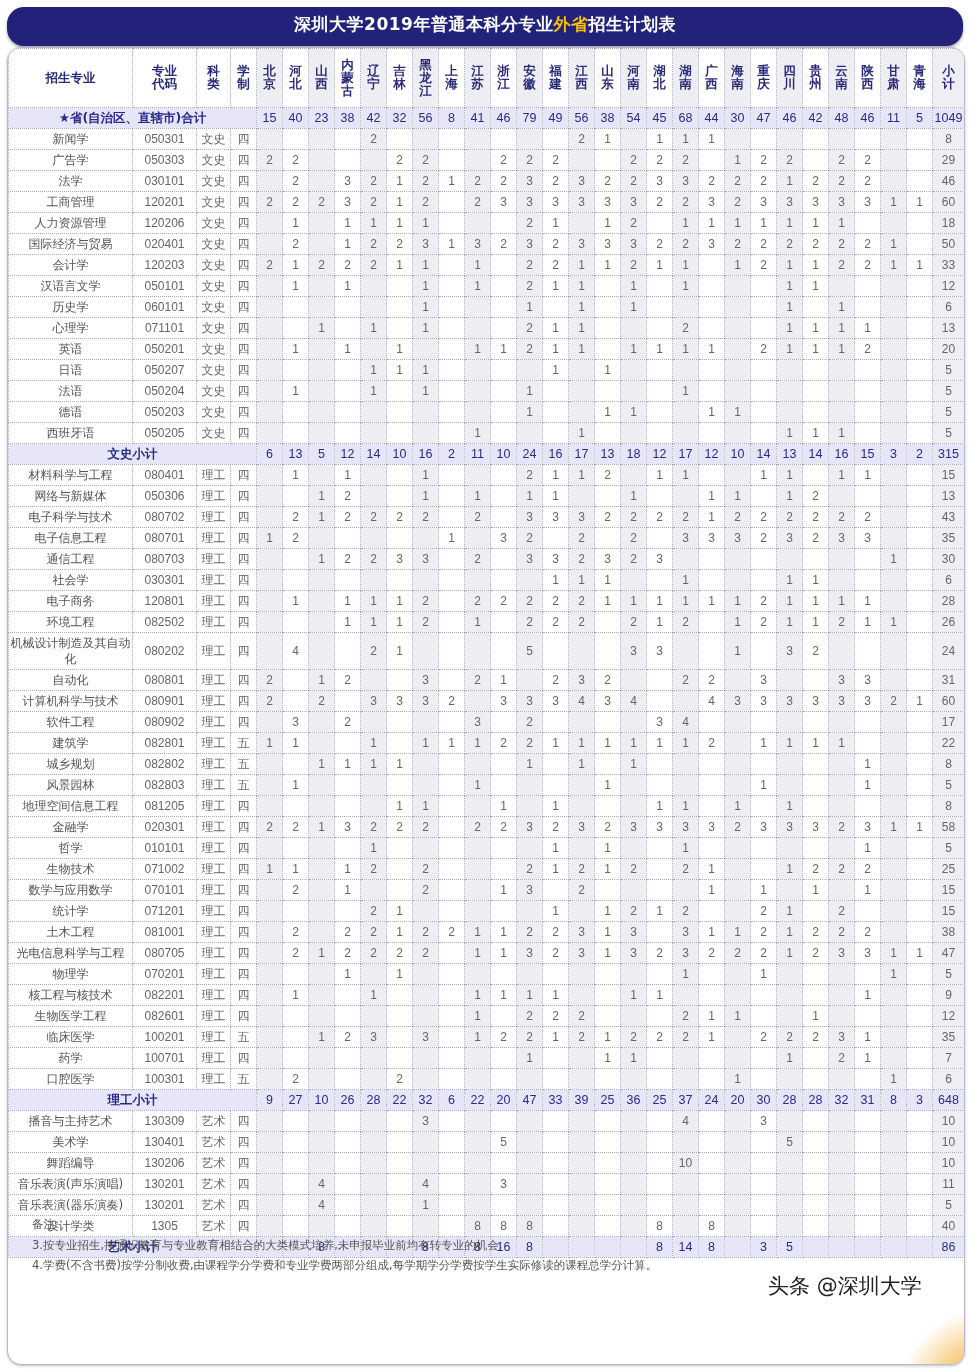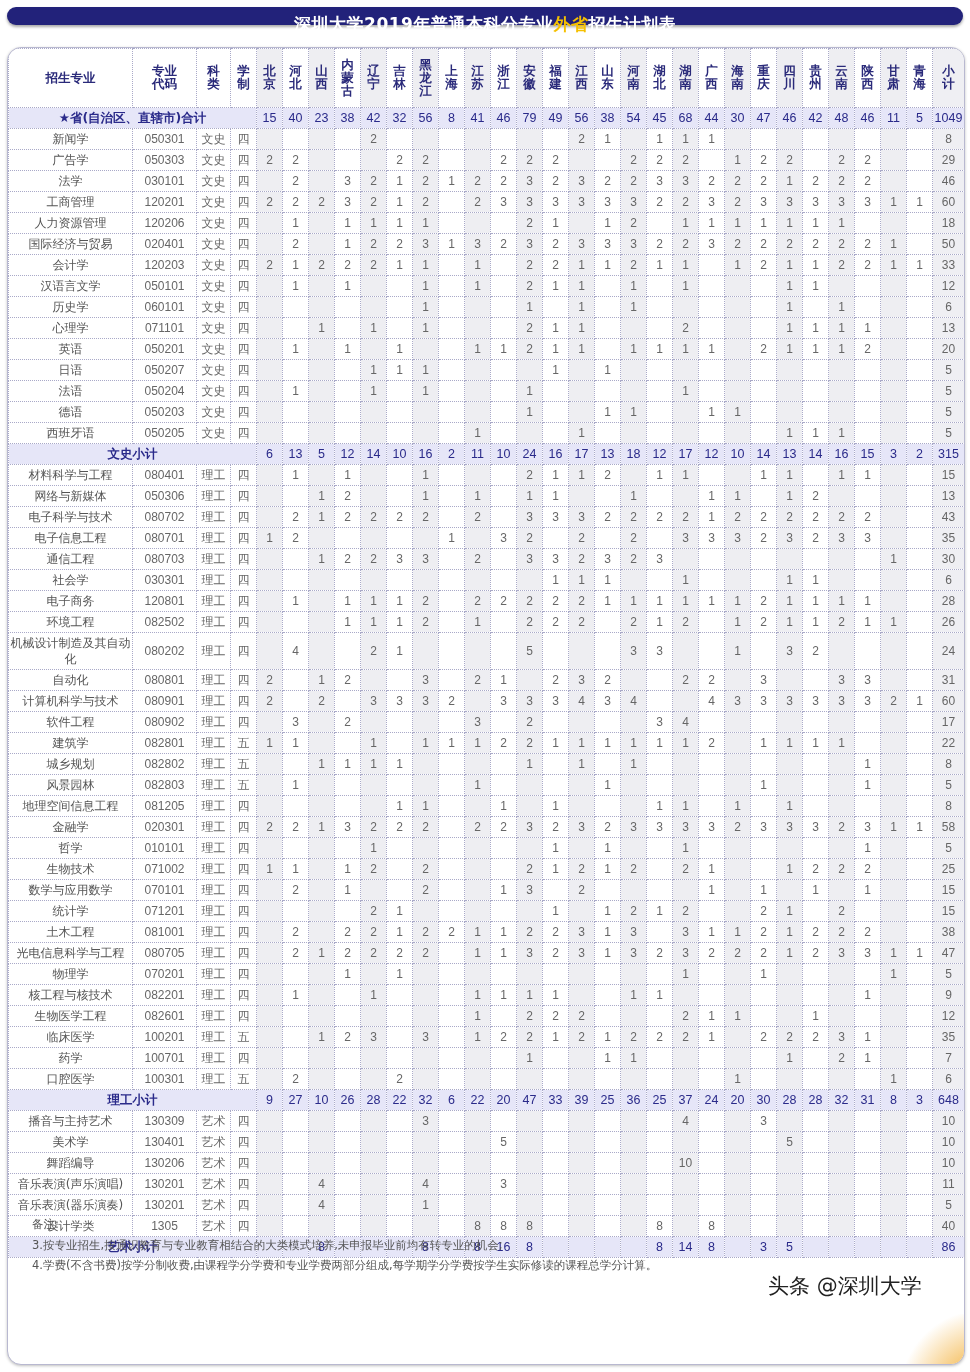--- a/index.html
+++ b/index.html
@@ -1,17 +1,17 @@
 <!DOCTYPE html>
 <html><head>
 <meta charset="utf-8">
 <style>
   html, body { margin:0; padding:0; background:#ffffff; }
   body { width:970px; height:1372px; position:relative; font-family:"DejaVu Sans", sans-serif; color:#555; overflow:hidden; }
-  .title-bar { position:absolute; left:7px; top:7px; width:956px; height:18px; background:#22227a; border-radius:17px; box-shadow:0 2px 3px rgba(0,0,0,0.35); color:#fff; text-align:center; font-size:17px; font-weight:bold; line-height:34px; letter-spacing:0.5px; }
+  .title-bar { position:absolute; left:7px; top:7px; width:956px; height:39px; background:#22227a; border-radius:17px; box-shadow:0 2px 3px rgba(0,0,0,0.35); color:#fff; text-align:center; font-size:17px; font-weight:bold; line-height:34px; letter-spacing:0.5px; }
   .title-bar .hl { color:#f5c000; }
   .card { position:absolute; left:7px; top:47px; width:956px; height:1316px; border:1px solid #b8b8d0; border-radius:14px; box-shadow:0 1px 3px rgba(0,0,0,0.25); overflow:hidden; background:#fff; }
   table { border-collapse:collapse; table-layout:fixed; position:absolute; left:0; top:0; width:956px; }
   td, th { border:1px dotted #a9a9c8; padding:0; text-align:center; font-size:12px; color:#666; white-space:nowrap; overflow:hidden; font-family:"Liberation Sans", "DejaVu Sans", sans-serif; }
   th { color:#2a2a7a; font-weight:bold; font-size:12.5px; line-height:13px; height:58px; }
   th.vert { white-space:normal; word-break:break-all; padding:0 4px; }
   td.name { font-size:12px; color:#555; font-family:"DejaVu Sans", sans-serif;margin-top:21px; }
   td.cn { font-family:"DejaVu Sans", sans-serif; }
   tr.row td { height:20px; }
   tr.row.tall td { height:36px; }

